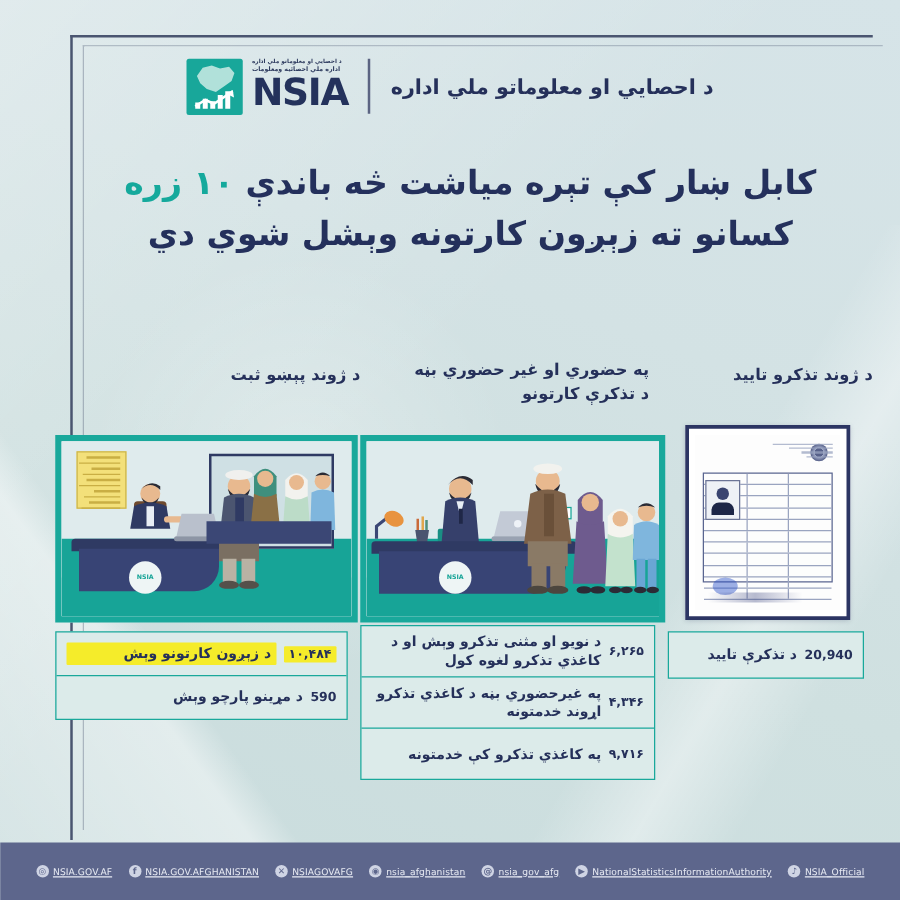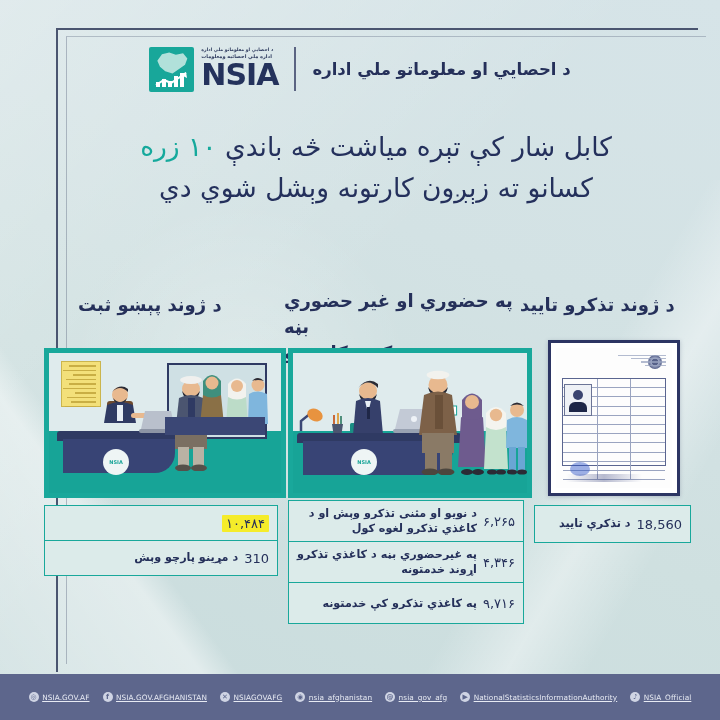--- a/index.html
+++ b/index.html
@@ -49,25 +49,25 @@
   .logo-text .tiny2{font-size:5px;color:#2d3a5e;margin-top:1px;white-space:nowrap;font-weight:700;}
   .logo-text .nsia{font-size:30px;font-weight:800;color:#24325c;letter-spacing:-1px;margin-top:1px;
     font-family:"DejaVu Sans","Liberation Sans",sans-serif;}
   .divider-bar{width:2px;height:44px;background:#5b6482;margin:0 4px;}
   .header-titles{display:flex;flex-direction:row;justify-content:space-between;gap:3px;}
   .h-ps{font-size:16.5px;font-weight:800;color:#25305a;white-space:nowrap;}
   .h-dr{font-size:15px;font-weight:400;color:#3b4668;white-space:nowrap;}
 
   
   .title-wrap{position:absolute;top:126px;left:78px;right:46px;text-align:center;}
-  .title-line{font-size:26.5px;font-weight:400;color:#24305c;line-height:1.55;letter-spacing:0px;}
+  .title-line{font-size:26.5px;font-weight:700;color:#24305c;line-height:1.55;letter-spacing:0px;}
   .hl{color:#15a99c;}
 
   
-  .sec-head{position:absolute;font-size:18px;font-weight:800;color:#25305a;text-align:left;line-height:1.45;}
+  .sec-head{position:absolute;font-size:13px;font-weight:800;color:#25305a;text-align:right;line-height:1.45;}
   .sec-left{top:292px;left:78px;width:210px;}
   .sec-mid{top:288px;left:284px;width:235px;}
   .sec-right{top:292px;left:520px;width:178px;}
 
   
   .panel{position:absolute;border:5px solid #19a89b;background:#d9e7e8;overflow:hidden;}
   .panel-left{left:44px;top:348px;width:232px;height:140px;}
   .panel-mid{left:288px;top:348px;width:234px;height:140px;}
   .scene{position:absolute;inset:0;background:#e4eef0;}
   .scene .teal-floor{position:absolute;left:0;right:0;bottom:0;height:62px;background:#17a497;}
@@ -100,21 +100,21 @@
     background:rgba(40,80,200,.45);filter:blur(.4px);}
   .doc-sign{position:absolute;left:10px;bottom:6px;right:30px;height:8px;
     background:linear-gradient(90deg,transparent,rgba(50,60,120,.35),transparent);}
 
   
   .dbox{position:absolute;background:#dcebea;border:1.5px solid #19a89b;}
   .drow{display:flex;align-items:center;justify-content:space-between;
     border-bottom:1.5px solid #19a89b;padding:5px 8px;gap:6px;}
   .drow:last-child{border-bottom:none;}
   .dlabel{font-size:11.2px;font-weight:800;color:#25305a;text-align:right;line-height:1.35;flex:1;}
-  .dval{font-size:13px;font-weight:400;color:#25305a;direction:ltr;unicode-bidi:isolate;white-space:nowrap;}
+  .dval{font-size:10px;font-weight:700;color:#25305a;direction:ltr;unicode-bidi:isolate;white-space:nowrap;}
   .hlrow .dlabel, .hlrow .dval{background:#f5ec2a;padding:1px 4px;border-radius:1px;}
   .box-left{left:44px;top:505px;width:232px;}
   .box-left .drow{min-height:24px;}
   .box-mid{left:288px;top:500px;width:234px;}
   .box-mid .drow{min-height:30px;}
   .box-right{left:534px;top:505px;width:155px;}
   .box-right .drow{min-height:26px;}
 
   
   .footer{position:absolute;left:0;right:0;bottom:0;height:46px;background:#5d668c;
@@ -384,23 +384,24 @@
           <div class="body"></div>
       </div>
       <div class="doc-stamp"></div>
       <div class="doc-sign"></div>
     </div>
   </div>
 
   <div class="dbox box-left">
     <div class="drow hlrow">
       <div class="dval">۱۰,۴۸۴</div>
+      <div class="dlabel">د زېږون کارتونو وېش</div>
     </div>
     <div class="drow">
-      <div class="dval">310</div>
+      <div class="dval">590</div>
       <div class="dlabel">د مړینو پارچو وېش</div>
     </div>
   </div>
 
   <div class="dbox box-mid">
     <div class="drow">
       <div class="dval">۶,۲۶۵</div>
       <div class="dlabel">د نویو او مثنی تذکرو وېش او د کاغذي تذکرو لغوه کول</div>
     </div>
     <div class="drow">
@@ -408,21 +409,21 @@
       <div class="dlabel">په غیرحضوري بڼه د کاغذي تذکرو اړوند خدمتونه</div>
     </div>
     <div class="drow">
       <div class="dval">۹,۷۱۶</div>
       <div class="dlabel">په کاغذي تذکرو کې خدمتونه</div>
     </div>
   </div>
 
   <div class="dbox box-right">
     <div class="drow">
-      <div class="dval">18,560</div>
+      <div class="dval">20,940</div>
       <div class="dlabel">د تذکرې تایید</div>
     </div>
   </div>
 
   <div class="footer">
     <div class="fitem">
       <span class="ficon">◎</span>
       <span class="flabel">NSIA.GOV.AF</span>
     </div>
     <div class="fitem">

